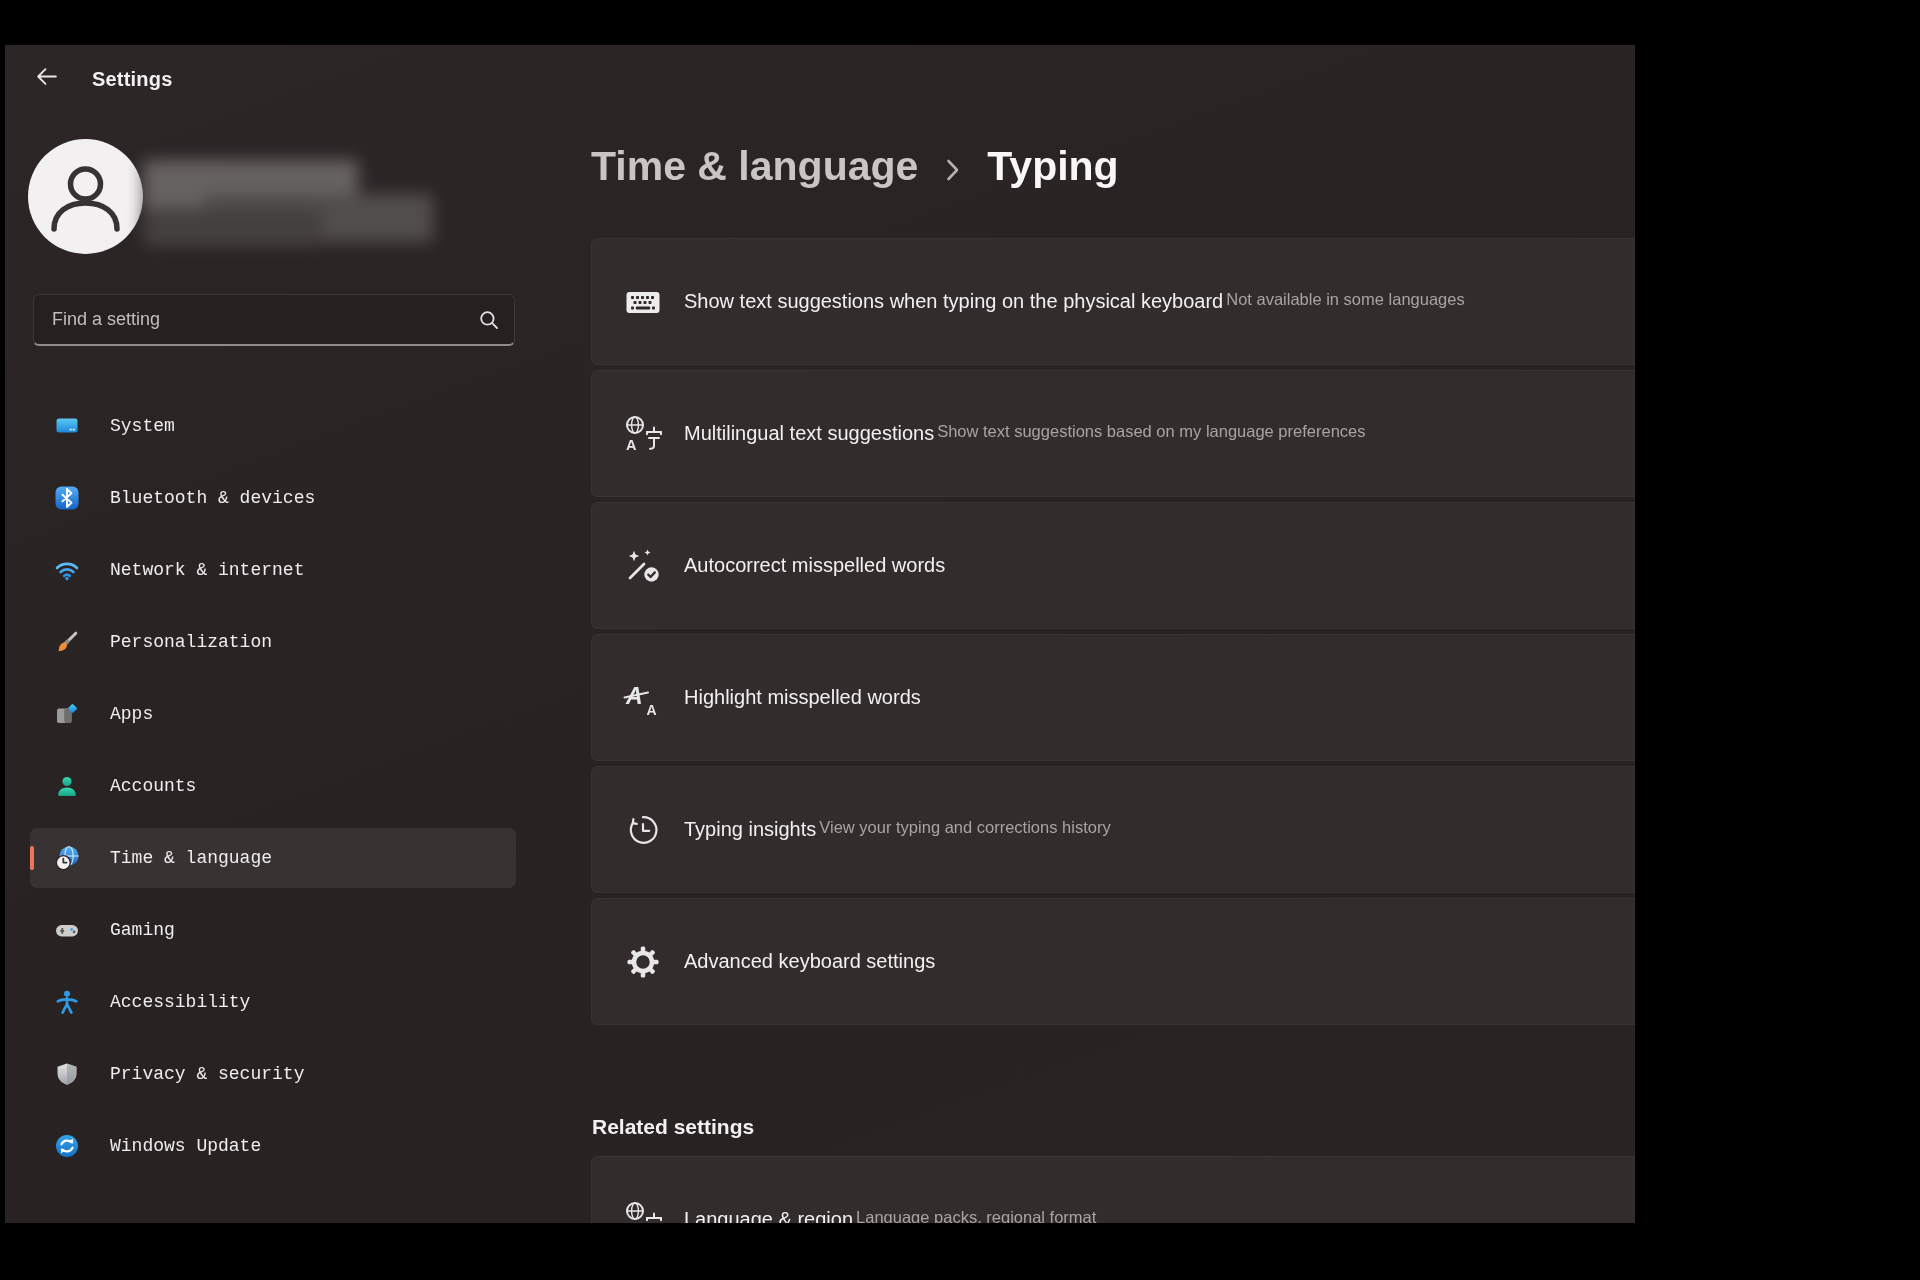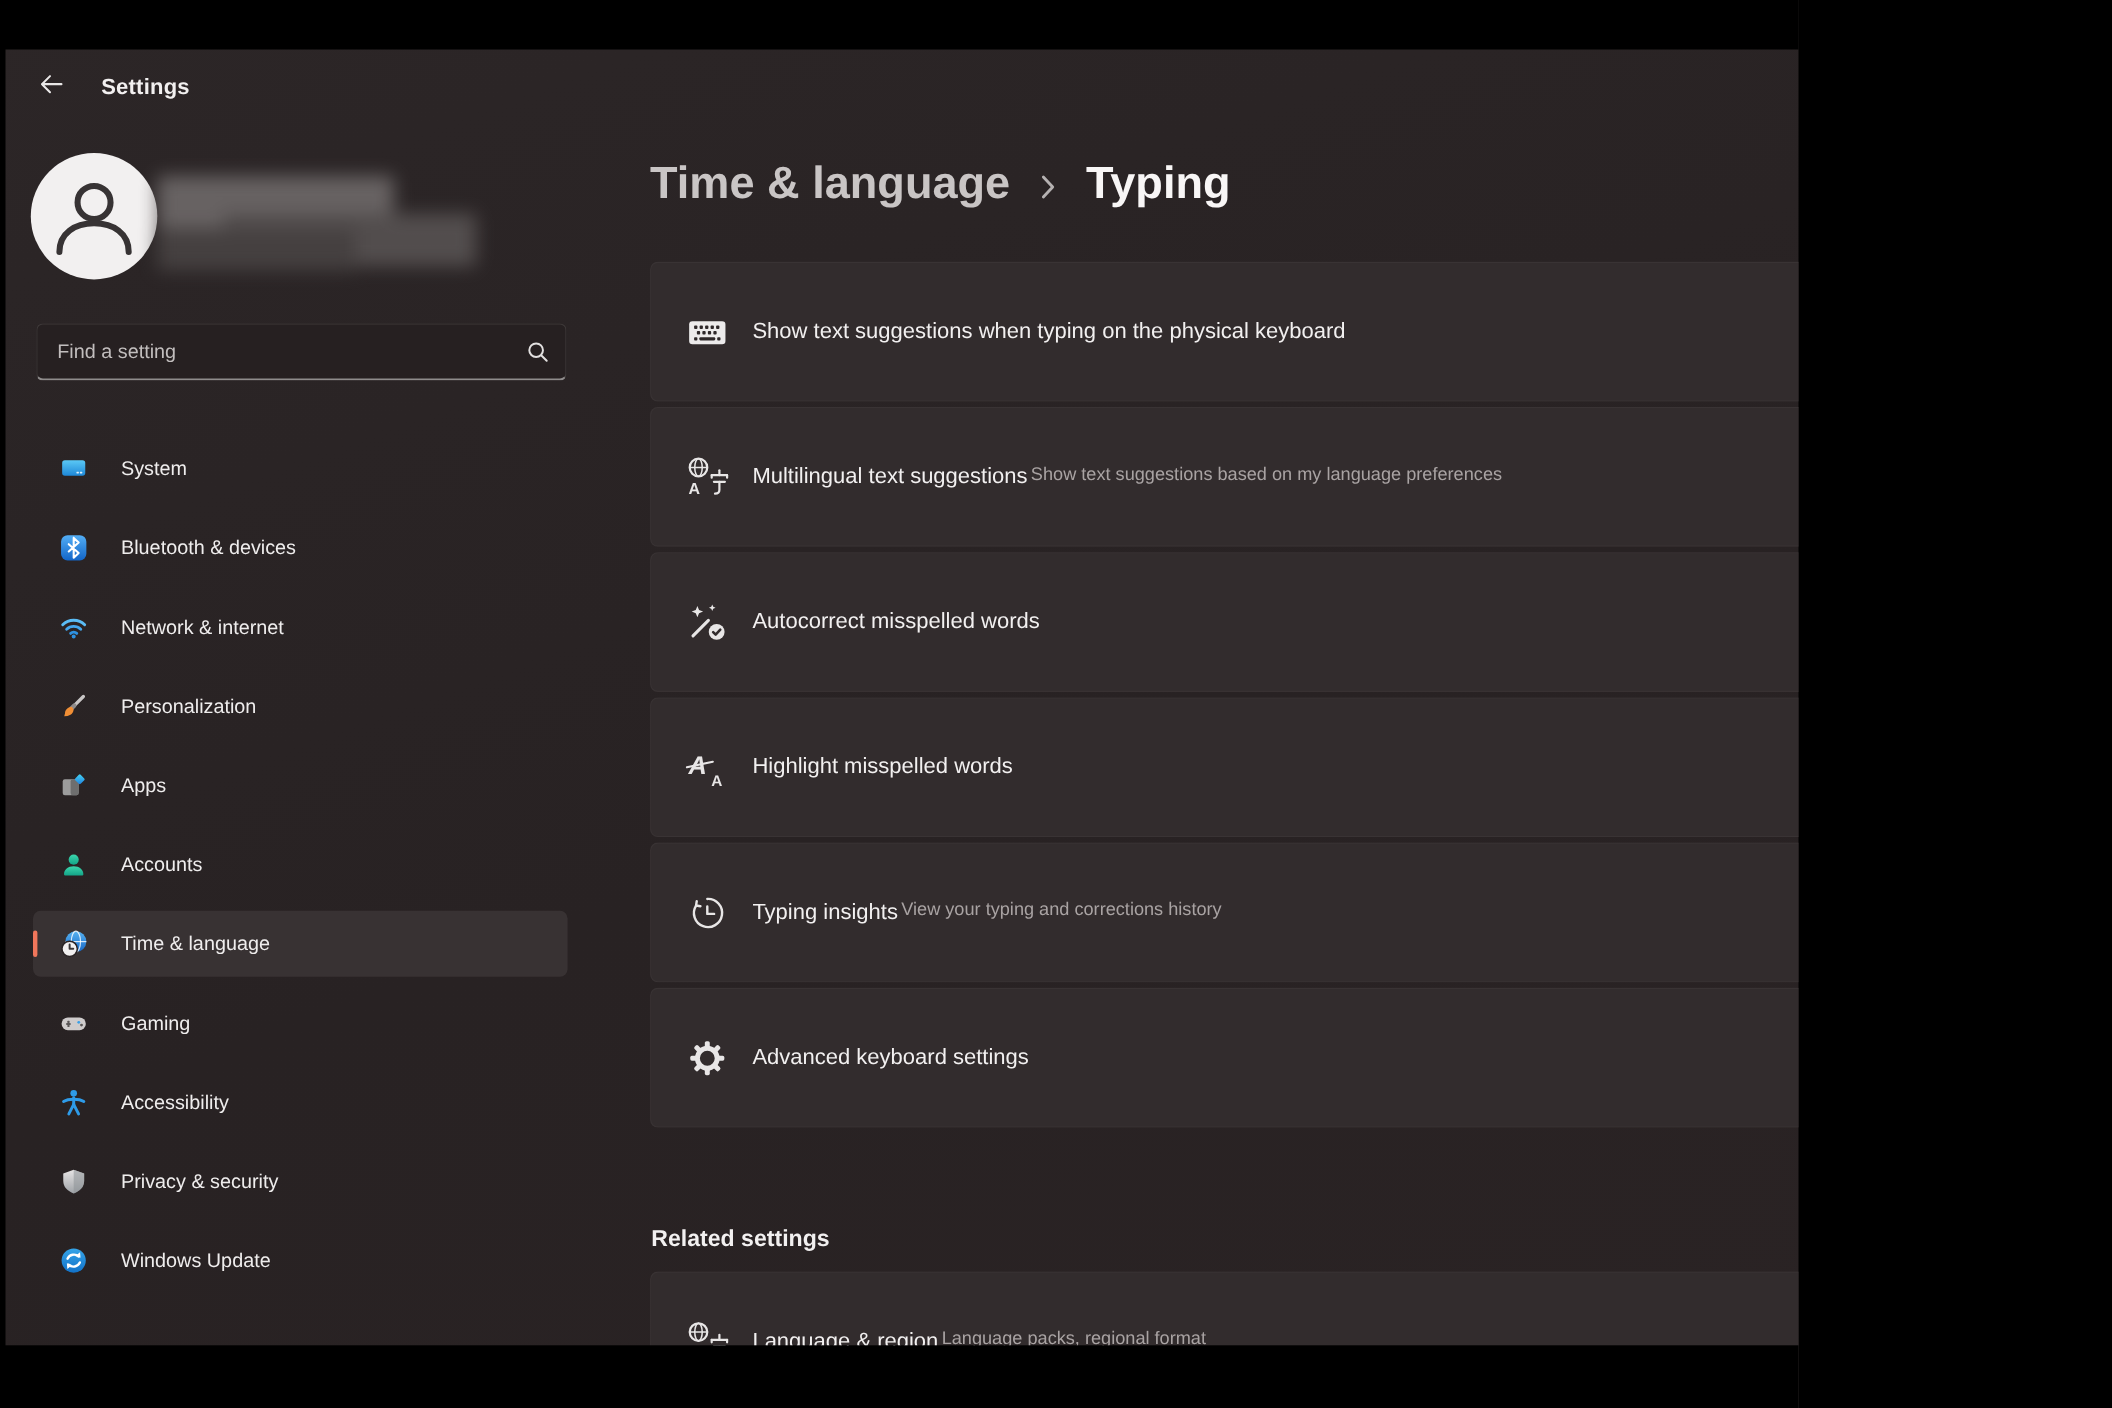--- a/index.html
+++ b/index.html
@@ -26,21 +26,21 @@
   .name-blur{position:absolute;left:143px;top:160px;width:292px;height:88px;filter:blur(8px);opacity:.95;}
   .name-blur div{position:absolute;border-radius:2px;}
   .nb1{left:0;top:0;width:215px;height:48px;background:#6B6666;}
   .nb2{left:60px;top:34px;width:230px;height:48px;background:#555050;}
   .nb3{left:0;top:48px;width:180px;height:38px;background:#474242;}
   .search-box{position:absolute;left:33px;top:294px;width:482px;height:52px;box-sizing:border-box;background:#262021;
     border:1px solid #3E3939;border-bottom:2px solid #8F8C8C;border-radius:6px;display:flex;align-items:center;}
   .search-box input{flex:1;min-width:0;background:transparent;border:none;outline:none;color:#E6E3E3;font-size:18px;padding:0 0 0 18px;font-family:inherit;}
   .search-box input::placeholder{color:#C2BEBE;opacity:1;}
   .search-box .icon{margin-right:15px;}
-  .nav{position:absolute;left:30px;top:396px;width:486px;}
+  .nav{position:absolute;left:30px;top:396px;width:486px;font-family:Liberation Mono, monospace;}
   .nav-item{position:relative;height:60px;margin-bottom:12px;border-radius:7px;display:flex;align-items:center;padding-left:24px;box-sizing:border-box;}
   .nav-item.selected{background:#383233;}
   .indicator{display:none;position:absolute;left:0;top:50%;transform:translateY(-50%);width:4px;height:24px;border-radius:2px;background:var(--accent-bar);}
   .nav-item.selected .indicator{display:block;}
   .nav-icon{width:26px;height:26px;flex:none;}
   .nav-label{margin-left:30px;font-size:18px;color:#EFEDED;white-space:nowrap;}
 
   
   .breadcrumb{position:absolute;left:591px;top:143px;display:flex;align-items:center;}
   .bc-parent{font-size:41px;font-weight:600;color:#C9C5C5;}
@@ -314,20 +314,21 @@
                   <rect x="25.5" y="19" width="3" height="3" rx=".8"></rect>
                   <rect x="8" y="24.5" width="3" height="3" rx=".8"></rect>
                   <rect x="12.8" y="24.5" width="14.4" height="3" rx="1"></rect>
                   <rect x="29" y="24.5" width="3" height="3" rx=".8"></rect>
                 </g>
               </svg>
             </span>
           </div>
           <div class="card-text">
             <div class="card-title">Show text suggestions when typing on the physical keyboard</div>
+            <div class="card-sub">Not available in some languages</div>
           </div>
           <div class="card-control">
             <span class="toggle-label">Off</span>
             <div class="toggle off" role="switch">
               <div class="knob"></div>
             </div>
           </div>
         </div>
         <div class="card">
           <div class="card-icon">

